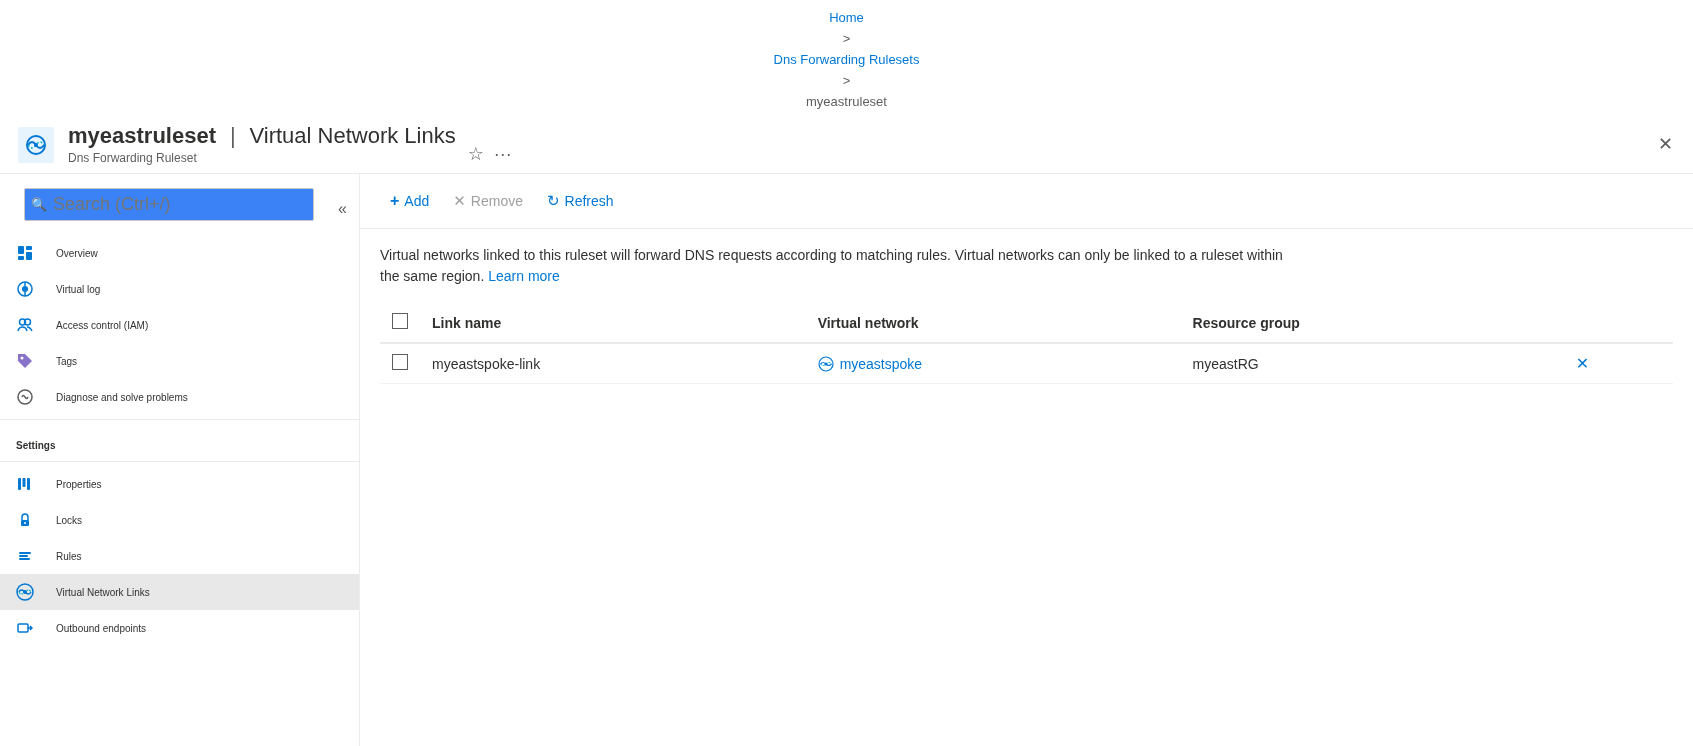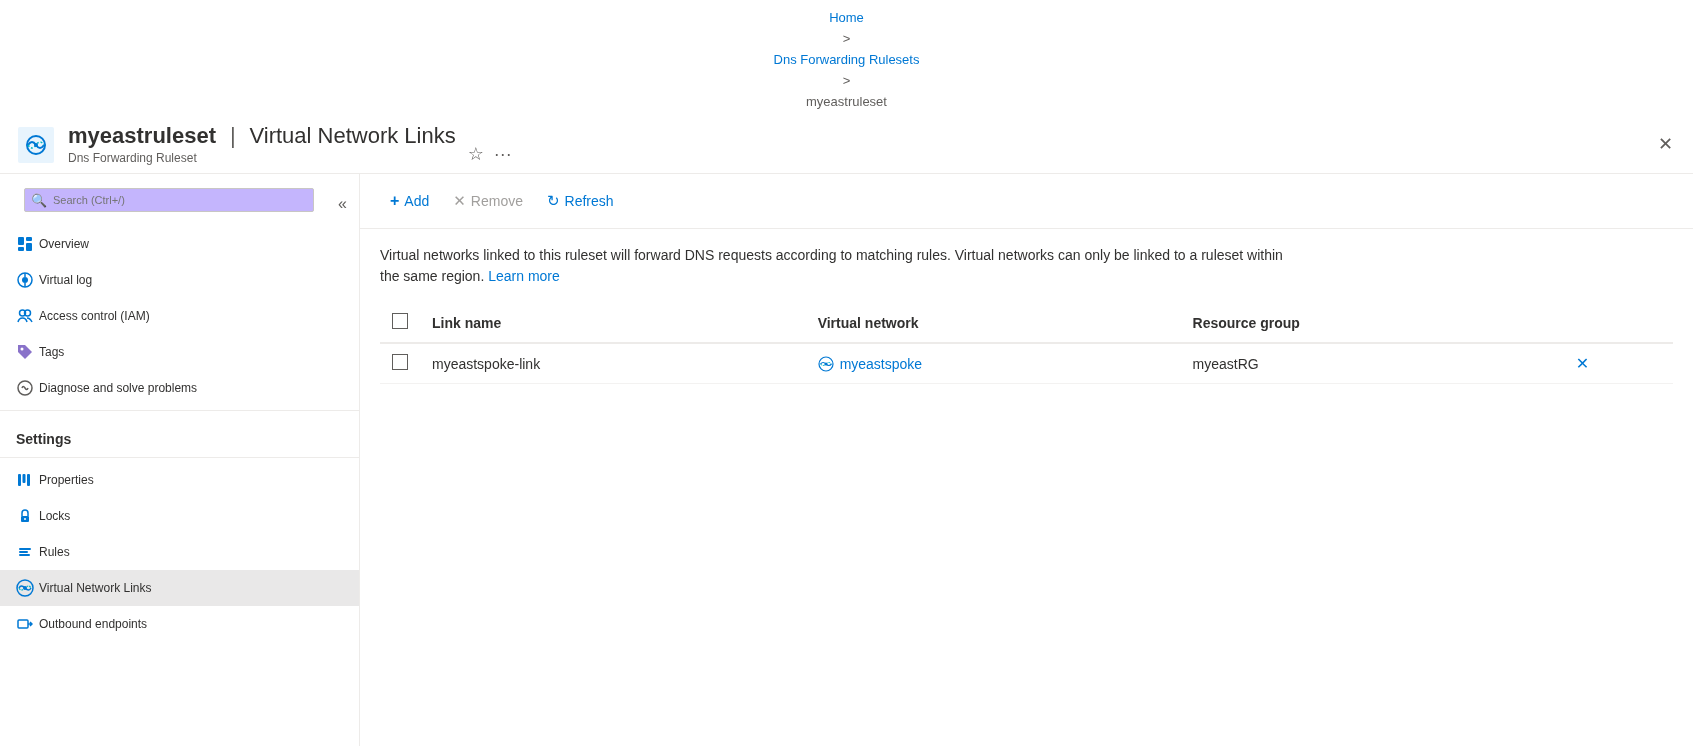--- a/index.html
+++ b/index.html
@@ -19,30 +19,30 @@
     .header-title-group .subtitle { font-size: 12px; color: #605e5c; margin-top: 2px; }
     .header-actions { display: flex; align-items: center; gap: 10px; margin-left: 12px; }
     .close-btn { position: absolute; right: 20px; top: 50%; transform: translateY(-50%); font-size: 18px; color: #605e5c; cursor: pointer; background: none; border: none; }
 
     
     .layout { display: flex; height: calc(746px - 110px); }
 
     
     .sidebar { width: 360px; flex-shrink: 0; border-right: 1px solid #edebe9; display: flex; flex-direction: column; padding-top: 8px; }
     .search-box { margin: 0 12px 8px; position: relative; display: flex; align-items: center; }
-    .search-box input { width: 100%; padding: 5px 8px 5px 28px; border: 1px solid #c8c6c4; border-radius: 2px; font-size: 11px; color: #323130; background: #c4b5fd; }
+    .search-box input { width: 100%; padding: 5px 8px 5px 28px; border: 1px solid #c8c6c4; border-radius: 2px; font-size: 18px; color: #323130; background: #3b82f6; }
     .search-box .search-icon { position: absolute; left: 7px; color: #605e5c; font-size: 13px; }
     .collapse-btn { margin-left: 8px; color: #605e5c; cursor: pointer; font-size: 16px; flex-shrink: 0; align-self: center; padding: 4px; }
 
     .sidebar-nav { flex: 1; overflow-y: auto; }
-    .nav-item { display: flex; align-items: center; gap: 5px; padding: 9px 16px; cursor: pointer; color: #323130; font-size: 12px; }
+    .nav-item { display: flex; align-items: center; gap: 22px; padding: 9px 16px; cursor: pointer; color: #323130; font-size: 10px; }
     .nav-item.active { background: #e9e8e8; font-weight: 500; }
     .nav-item .nav-icon { width: 18px; height: 18px; display: flex; align-items: center; justify-content: center; flex-shrink: 0; }
 
-    .nav-section-label { padding: 16px 16px 6px; font-size: 14px; font-weight: 600; color: #323130; }
+    .nav-section-label { padding: 16px 16px 6px; font-size: 10px; font-weight: 600; color: #323130; }
     .nav-divider { border: none; border-top: 1px solid #edebe9; margin: 4px 0; }
 
     
     .main { flex: 1; overflow-y: auto; padding: 0; }
 
     
     .toolbar { display: flex; align-items: center; gap: 4px; padding: 12px 20px; border-bottom: 1px solid #edebe9; }
     .toolbar-btn { display: flex; align-items: center; gap: 5px; padding: 6px 10px; background: none; border: none; cursor: pointer; color: #0078d4; font-size: 14px; border-radius: 2px; }
     .toolbar-btn.disabled { color: #a19f9d; cursor: default; }
 

